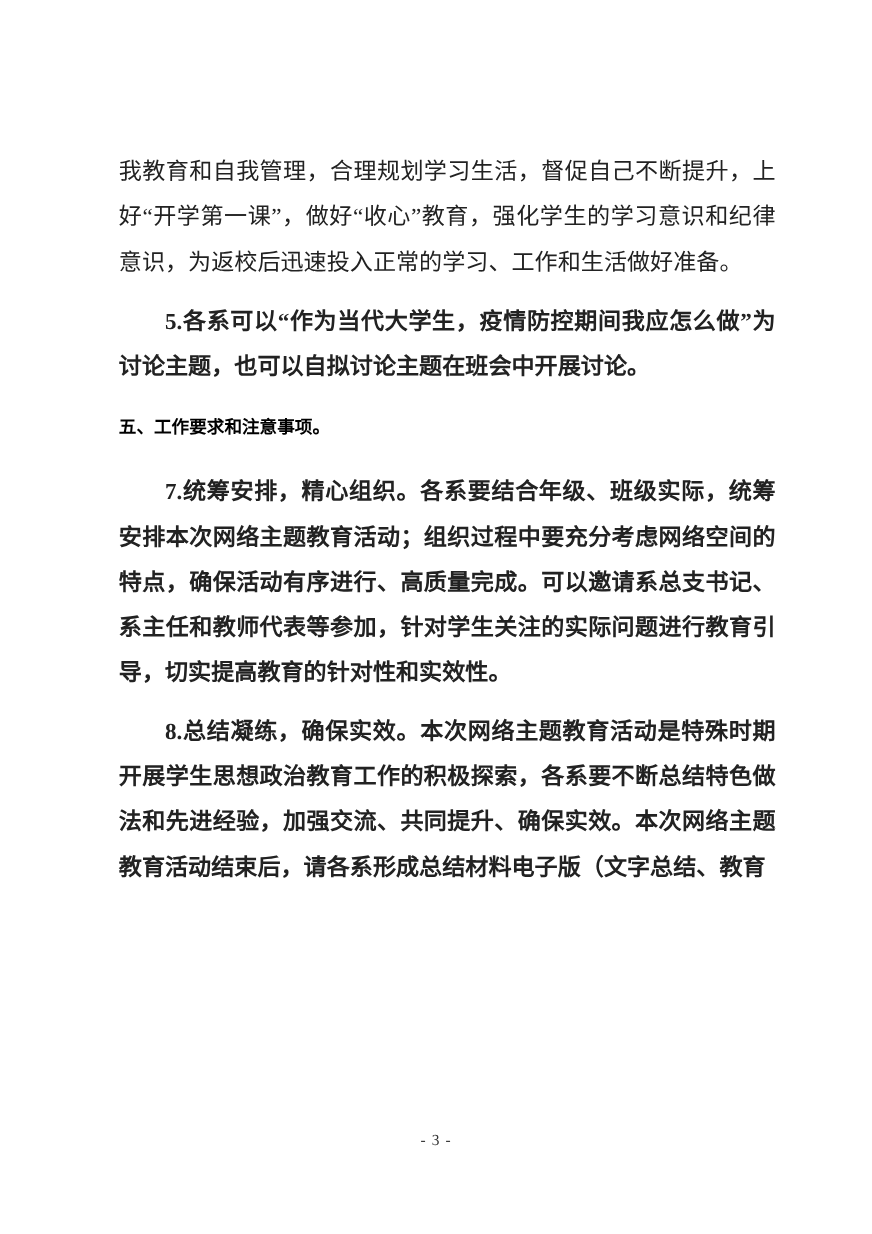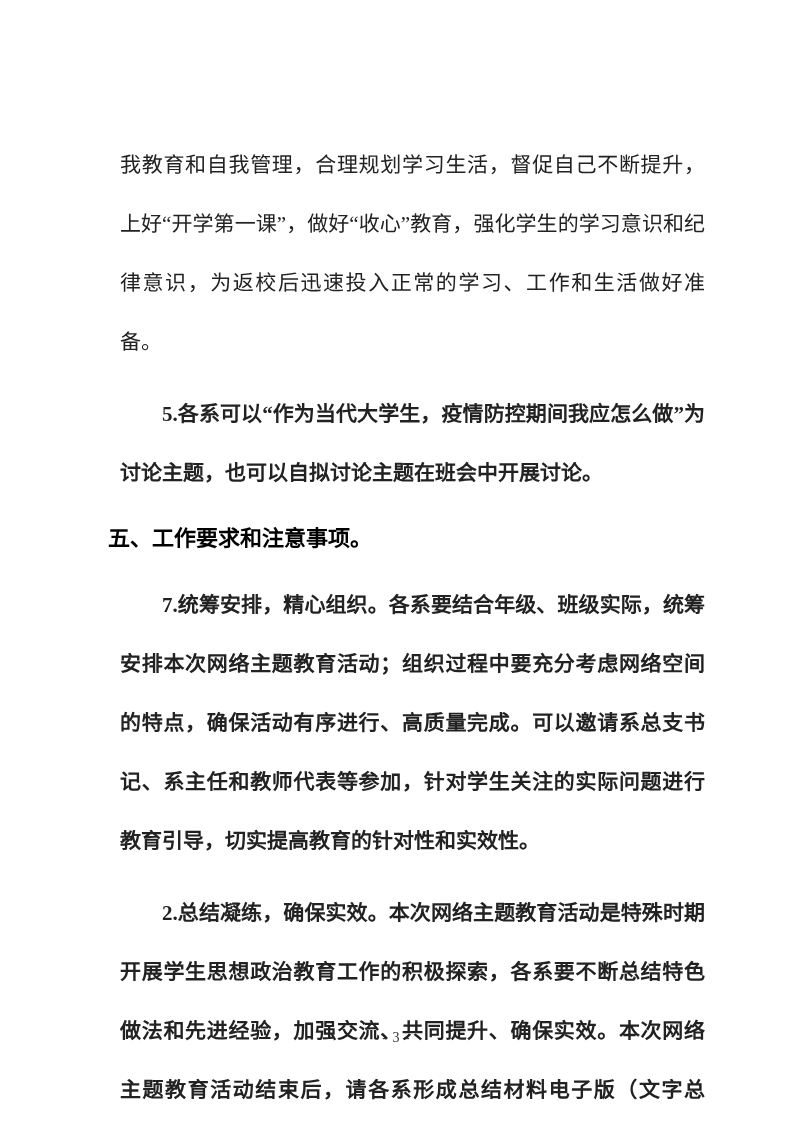--- a/index.html
+++ b/index.html
@@ -14,33 +14,33 @@
     margin: 0 auto;
     background: #ffffff;
     box-sizing: border-box;
     padding: 136px 88px 0 108px;
     overflow: hidden;
     font-family: "Liberation Serif", "DejaVu Serif", serif;
     color: #222222;
   }
   .para {
     font-size: 21px;
-    line-height: 59px;
+    line-height: 41px;
     text-align: justify;
-    margin: 0 0 13px 12px;
+    margin: 0 0 13px 0;
     word-break: break-all;
   }
   .para.indent {
     text-indent: 2em;
     font-weight: bold;
   }
   .section-heading {
     font-family: "Liberation Sans", "DejaVu Sans", sans-serif;
     font-weight: bold;
-    font-size: 22px;
+    font-size: 16px;
     line-height: 45px;
     color: #000000;
     margin: 0 0 15px 0;
     text-align: left;
   }
   .page-number {
     position: absolute;
     top: 1028px;
     left: 0;
     right: 0;
@@ -59,17 +59,17 @@
 
   <p class="para">我教育和自我管理，合理规划学习生活，督促自己不断提升，上好“开学第一课”，做好“收心”教育，强化学生的学习意识和纪律意识，为返校后迅速投入正常的学习、工作和生活做好准备。</p>
 
   <p class="para indent">5.各系可以“作为当代大学生，疫情防控期间我应怎么做”为讨论主题，也可以自拟讨论主题在班会中开展讨论。</p>
 
   <h2 class="section-heading">五、工作要求和注意事项。</h2>
 
 
   <p class="para indent">7.统筹安排，精心组织。各系要结合年级、班级实际，统筹安排本次网络主题教育活动；组织过程中要充分考虑网络空间的特点，确保活动有序进行、高质量完成。可以邀请系总支书记、系主任和教师代表等参加，针对学生关注的实际问题进行教育引导，切实提高教育的针对性和实效性。</p>
 
-  <p class="para indent">2.总结凝练，确保实效。本次网络主题教育活动是特殊时期开展学生思想政治教育工作的积极探索，各系要不断总结特色做法和先进经验，加强交流、共同提升、确保实效。本次网络主题教育活动结束后，请各系形成总结材料电子版（文字总结、教育</p>
+  <p class="para indent">8.总结凝练，确保实效。本次网络主题教育活动是特殊时期开展学生思想政治教育工作的积极探索，各系要不断总结特色做法和先进经验，加强交流、共同提升、确保实效。本次网络主题教育活动结束后，请各系形成总结材料电子版（文字总结、教育</p>
 
   <div class="page-number">- 3 -</div>
 
 </div>
 
 </body></html>

